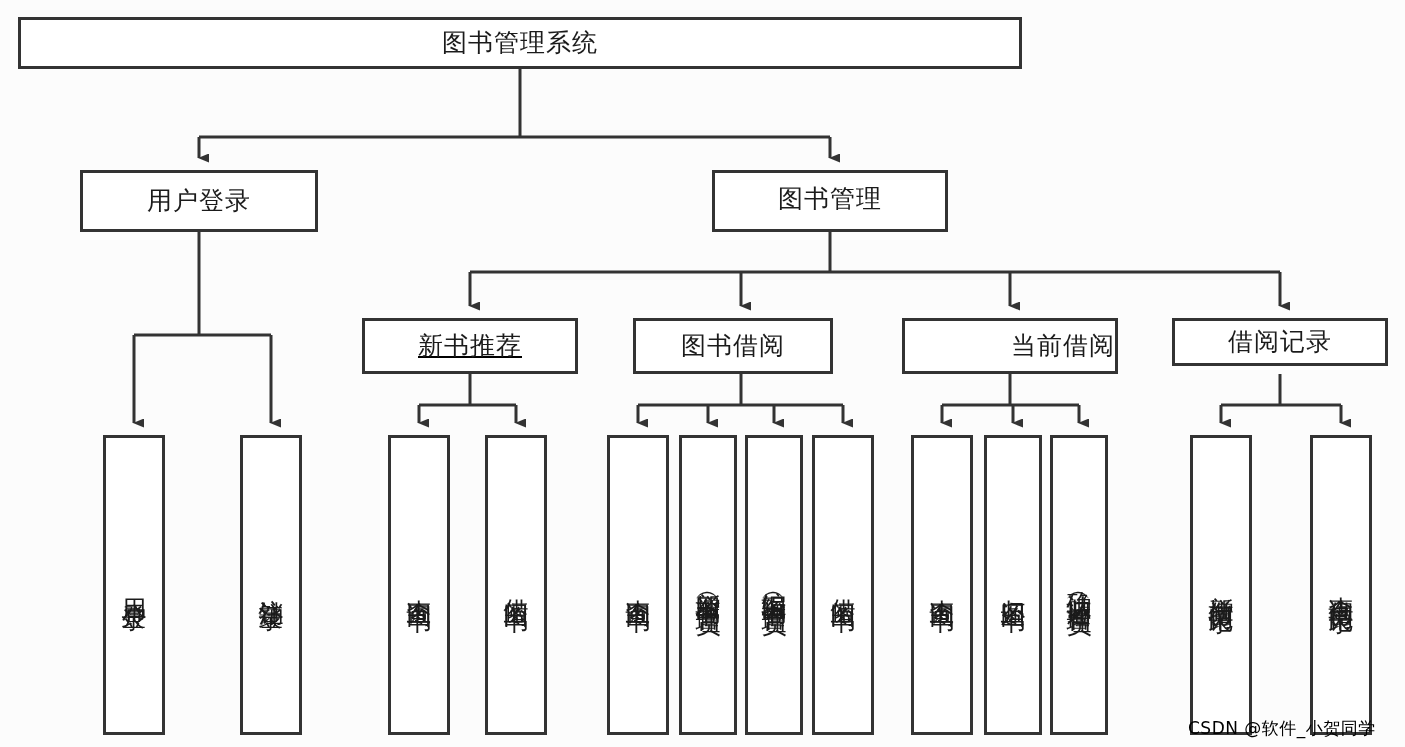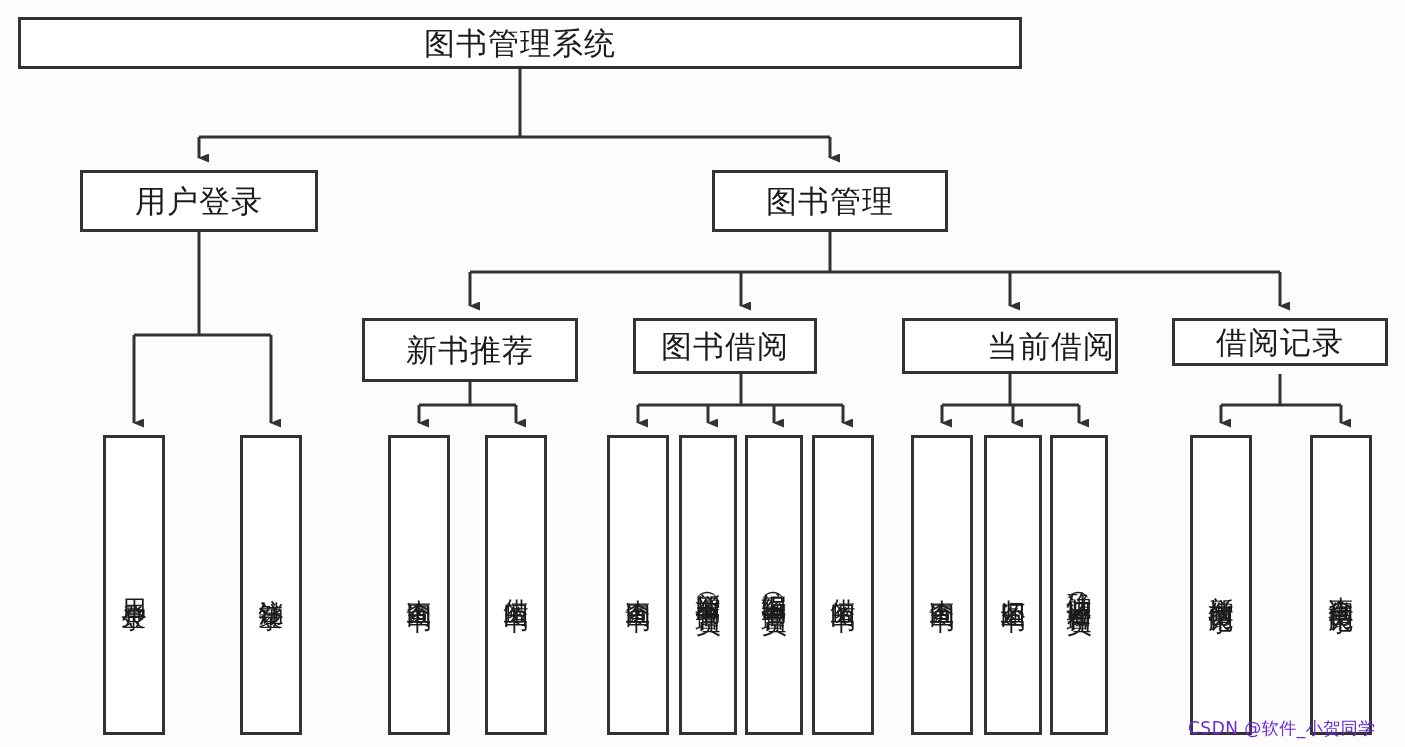--- a/index.html
+++ b/index.html
@@ -34,38 +34,38 @@
     justify-content: center;
     z-index: 2;
   }
   .node.root   { border-width: 3px; }
   .node.lvl2   { border-width: 3px; }
   .node.lvl3   { border-width: 3px; }
   .node.leaf   { border-width: 3px; }
 
   .node-label {
     color: #1b1b1b;
-    font-size: 31px;
+    font-size: 25px;
     line-height: 1.18;
     letter-spacing: 1px;
     white-space: nowrap;
     text-align: center;
   }
   .node.leaf .node-label {
     writing-mode: vertical-rl;
     text-orientation: upright;
     font-size: 25px;
     letter-spacing: 3px;
     line-height: 1;
     white-space: nowrap;
     max-height: 100%;
   }
   .watermark {
     position: absolute;
-    color: #6d28d9;
+    color: #000000;
     font-size: 17px;
     letter-spacing: 0.5px;
     white-space: nowrap;
     z-index: 5;
     font-family: "DejaVu Sans", "Liberation Sans", sans-serif;
   }
 </style>
 </head>
 <body>
 
@@ -122,28 +122,28 @@
     </g>
   </svg>
 
   <div class="node root" style="left:18px; top:17px; width:1004px; height:52px;">
     <span class="node-label">图书管理系统</span>
   </div>
 
   <div class="node lvl2" style="left:80px; top:170px; width:238px; height:62px;">
     <span class="node-label">用户登录</span>
   </div>
-  <div class="node lvl2" style="left:712px; top:170px; width:236px; height:62px;">
+  <div class="node lvl2" style="left:712px; top:170px; width:236px; height:62px;font-family:Liberation Mono, monospace;">
     <span class="node-label">图书管理</span>
   </div>
 
-  <div class="node lvl3" style="left:362px; top:318px; width:216px; height:64px;">
+  <div class="node lvl3" style="left:362px; top:318px; width:216px; height:56px;text-decoration:underline;">
     <span class="node-label">新书推荐</span>
   </div>
-  <div class="node lvl3" style="left:633px; top:318px; width:184px; height:56px;">
+  <div class="node lvl3" style="left:633px; top:318px; width:200px; height:56px;">
     <span class="node-label">图书借阅</span>
   </div>
   <div class="node lvl3" style="left:902px; top:318px; width:216px; height:56px;justify-content:flex-end;">
     <span class="node-label">当前借阅</span>
   </div>
   <div class="node lvl3" style="left:1172px; top:318px; width:216px; height:48px;">
     <span class="node-label">借阅记录</span>
   </div>
 
   <div class="node leaf" style="left:103px; top:435px; width:62px; height:300px;">

